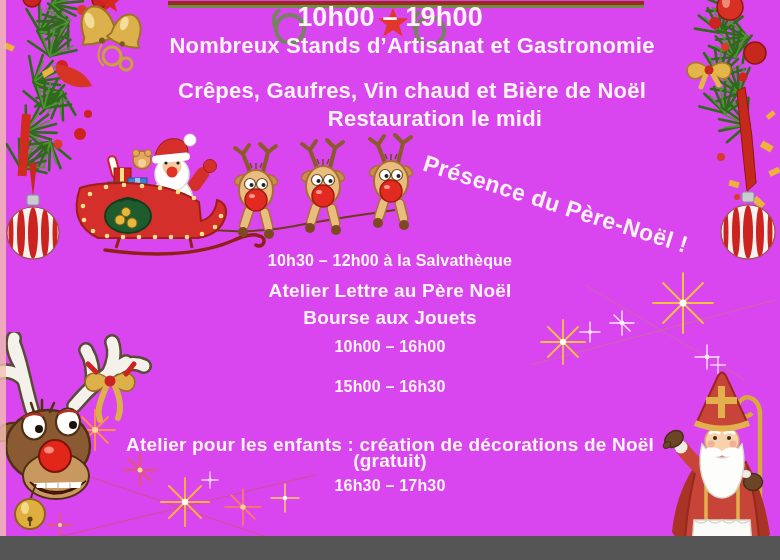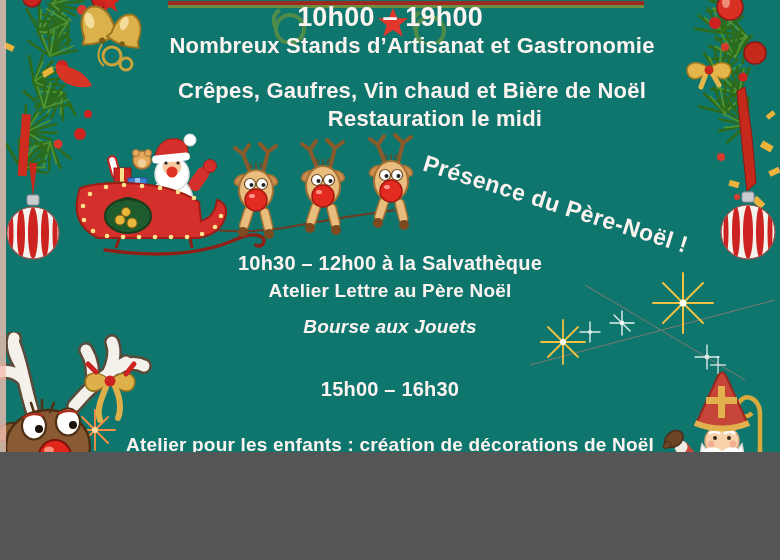--- a/index.html
+++ b/index.html
@@ -1,33 +1,33 @@
 <!DOCTYPE html>
 <html><head>
 <meta charset="utf-8">
 <style>
   html,body{margin:0;padding:0;background:#555;}
   .poster{
-    position:relative; width:780px; height:452px; overflow:hidden;
-    background:#0f766e;
+    position:relative; width:780px; height:536px; overflow:hidden;
+    background:#d946ef;
     font-family:"Liberation Sans", sans-serif;
     -webkit-font-smoothing:antialiased;
   }
   .edge-strip{position:absolute;left:0;top:0;width:6px;height:560px;background:#f2c0b2;opacity:.8;z-index:9;}
   .banner-bar{position:absolute;left:168px;top:1px;width:476px;height:8px;z-index:1;}
   .banner-bar .dark{height:4px;background:#9c2a20;}
   .banner-bar .green{height:3px;background:#6e8f42;}
   .ln{
     position:absolute;left:0;width:780px;text-align:center;
     color:#fdf3f0;font-weight:bold;z-index:5;letter-spacing:.2px;
     white-space:nowrap;
   }
   .t27{font-size:27px;}
   .t22{font-size:22px;}
-  .t20{font-size:20px;}
+  .t20{font-size:16px;}
   .t19{font-size:19px;}
   .shift-r{left:22px;}
   .diagonal{
     position:absolute;left:428px;top:150px;width:340px;z-index:6;
     transform:rotate(17.5deg);transform-origin:left top;
     color:#fdf3f0;font-weight:bold;font-size:23px;white-space:nowrap;
     letter-spacing:.5px;
   }
   svg{position:absolute;z-index:3;}
   .behind{z-index:2;}
@@ -52,23 +52,26 @@
     </g>
     <path transform="translate(143,19) scale(1.5)" fill="#e0362c" d="M0,-10 L2.9,-3.1 10,-3.1 4.2,1.5 6.5,9 0,4.6 -6.5,9 -4.2,1.5 -10,-3.1 -2.9,-3.1 Z"></path>
   </svg>
 
   <div class="ln t27" style="top:2px;">10h00 – 19h00</div>
   <div class="ln t22 shift-r" style="top:33px;">Nombreux Stands d’Artisanat et Gastronomie</div>
   <div class="ln t22 shift-r" style="top:78px;">Crêpes, Gaufres, Vin chaud et Bière de Noël</div>
   <div class="ln t22" style="top:106px;margin-left:45px;">Restauration le midi</div>
   <div class="ln t20" style="top:252px;">10h30 – 12h00 à la Salvathèque</div>
   <div class="ln t19" style="top:280px;">Atelier Lettre au Père Noël</div>
-  <div class="ln t19" style="top:316px;font-style:italic;">Bourse aux Jouets</div>
+  <div class="ln t19" style="top:307px;">Bourse aux Jouets</div>
+  <div class="ln t20" style="top:338px;">10h00 – 16h00</div>
   <div class="ln t20" style="top:378px;">15h00 – 16h30</div>
   <div class="ln t19" style="top:434px;">Atelier pour les enfants : création de décorations de Noël</div>
+  <div class="ln t19" style="top:450px;">(gratuit)</div>
+  <div class="ln t20" style="top:477px;">16h30 – 17h30</div>
 
   <div class="diagonal">Présence du Père-Noël !</div>
 
   <svg style="left:-10px;top:-8px;" width="240" height="195" viewBox="0 0 240 195">
     <defs>
       <g id="pine">
         <g stroke="#2d6b1b" stroke-width="2.6" stroke-linecap="round">
           <line x1="0" y1="0" x2="-30" y2="-8"></line>
             <line x1="0" y1="0" x2="-28" y2="4"></line>
           <line x1="0" y1="0" x2="-24" y2="15"></line>

